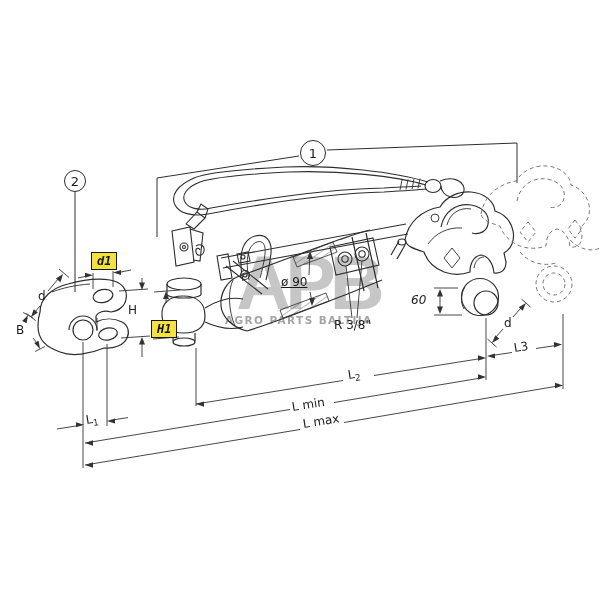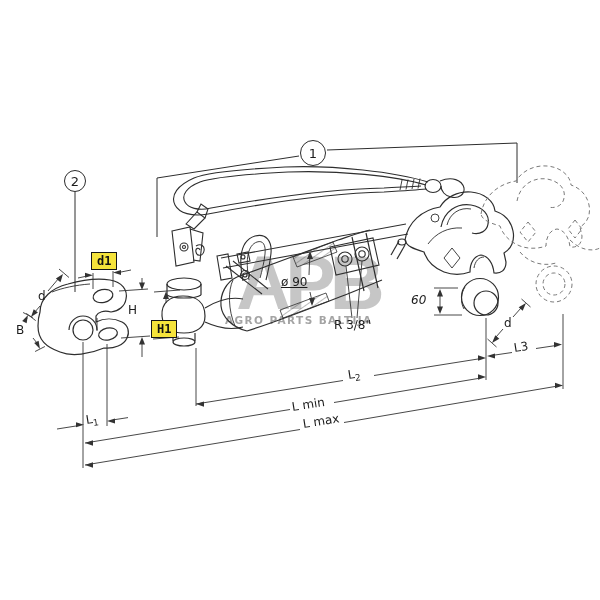--- a/index.html
+++ b/index.html
@@ -19,21 +19,21 @@
     white-space:nowrap;user-select:none;
   }
   .callout{
     position:absolute;border:1.4px solid #2b2b2b;border-radius:50%;background:#fff;
     display:flex;align-items:center;justify-content:center;
     font-size:13px;color:#1c1c1c;box-sizing:border-box;
   }
   .hl{
     position:absolute;background:#f5e33b;border:1.7px solid #151515;
     font-family:"DejaVu Sans Mono",monospace;font-weight:bold;font-size:12px;
-    line-height:14px;padding:1px 5px;color:#111;
+    line-height:14px;padding:1px 5px;color:#111;font-style:italic;
   }
   .dim-label{
     position:absolute;font-size:12px;color:#1c1c1c;white-space:nowrap;line-height:13px;
   }
   .rot{transform:rotate(-9deg);transform-origin:left center;}
   .sub{font-size:9px;position:relative;top:3px;}
 </style>
 </head>
 <body>
 

